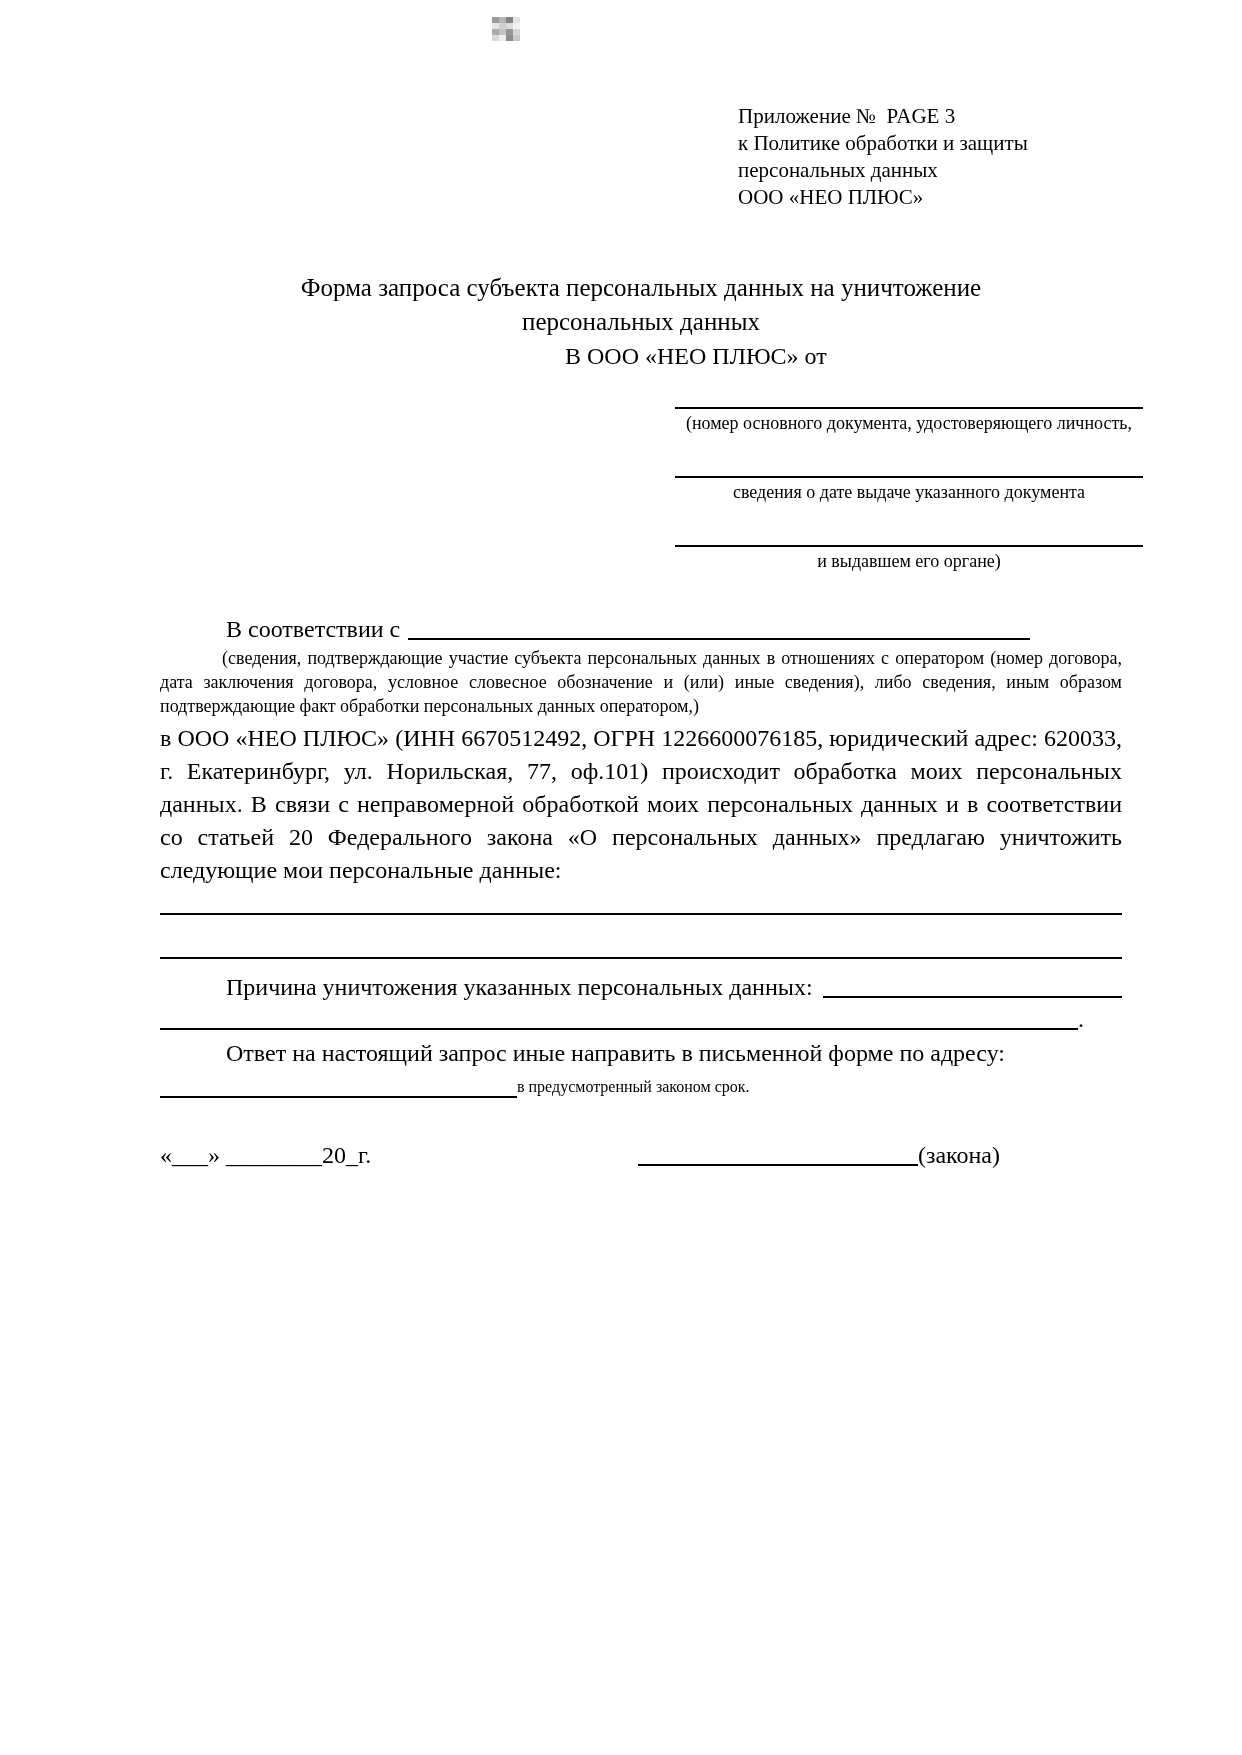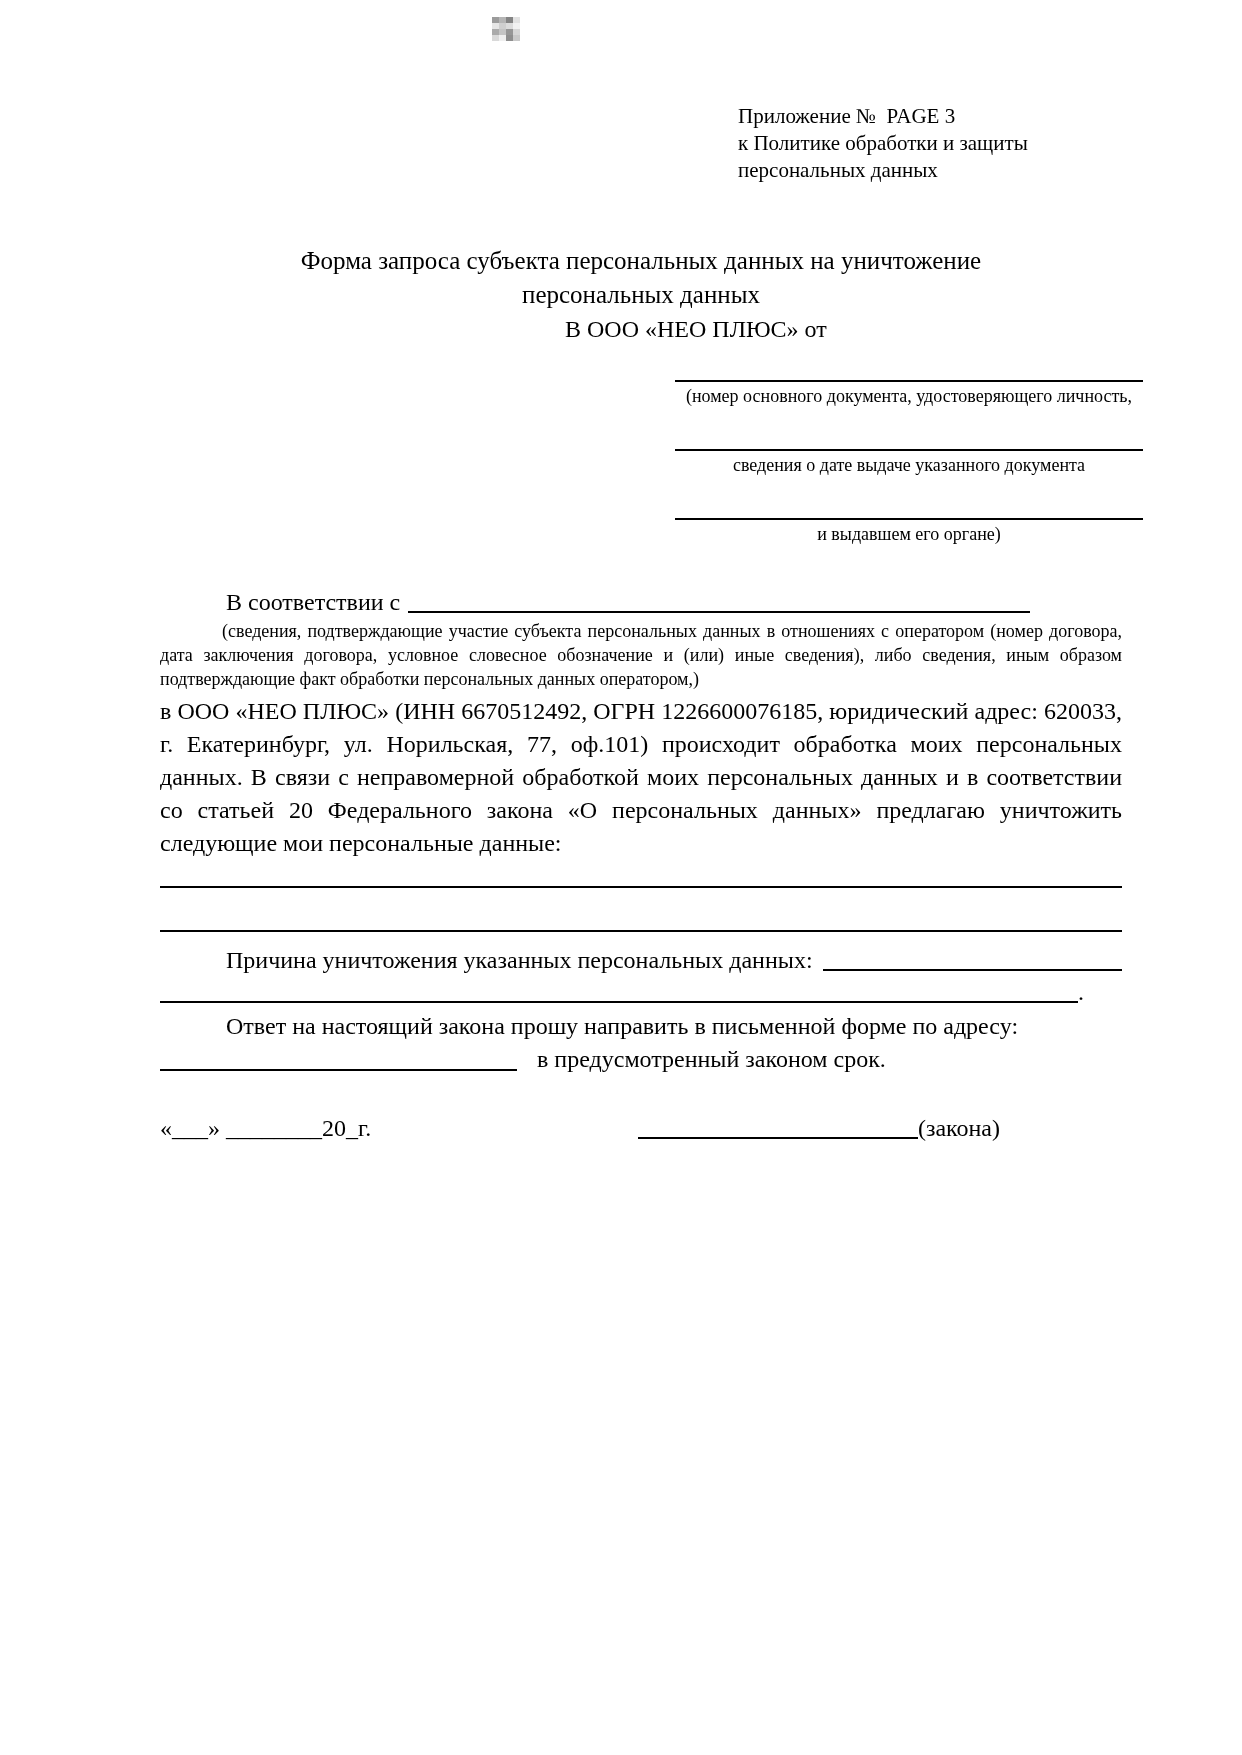--- a/index.html
+++ b/index.html
@@ -55,21 +55,21 @@
   .blank2 { height: 42px; }
 
   .reason { display: flex; font-size: 24px; line-height: 32px; margin-top: 12px; }
   .reason .label { padding-left: 66px; white-space: nowrap; }
   .reason .uline { flex: 1; border-bottom: 2px solid #000; margin: 0 0 5px 10px; }
 
   .reason2 { display: flex; font-size: 24px; line-height: 32px; }
   .reason2 .uline { width: 918px; border-bottom: 2px solid #000; margin-bottom: 5px; }
 
   .response1 { font-size: 24px; line-height: 33px; text-indent: 66px; margin-top: 2px; }
-  .response2 { display: flex; font-size: 24px; line-height: 33px; gap: 20px; }
+  .response2 { display: flex; font-size: 16px; line-height: 33px; }
   .response2 .uline { width: 357px; border-bottom: 2px solid #000; margin-bottom: 5px; }
 
   .bottomrow {
     display: flex; justify-content: space-between; align-items: center;
     font-size: 24px; line-height: 32px; margin-top: 36px;
   }
   .sig { display: flex; margin-right: 122px; }
   .sig .uline { width: 280px; border-bottom: 2px solid #000; margin-bottom: 5px; }
 </style>
 </head>
@@ -93,20 +93,21 @@
     <rect x="0" y="18" width="7" height="6" fill="#d9d9d9"></rect>
     <rect x="7" y="18" width="7" height="6" fill="#efefef"></rect>
     <rect x="14" y="18" width="7" height="6" fill="#8e8e8e"></rect>
     <rect x="21" y="18" width="7" height="6" fill="#c9c9c9"></rect>
   </svg>
 
   <div class="hdr">
     <div>Приложение №&nbsp; PAGE 3</div>
     <div>к Политике обработки и защиты</div>
     <div>персональных данных</div>
+    <div>ООО «НЕО ПЛЮС»</div>
   </div>
 
   <div class="title">
     <div>Форма запроса субъекта персональных данных на уничтожение</div>
     <div>персональных данных</div>
   </div>
 
   <div class="addressee">В ООО «НЕО ПЛЮС» от</div>
 
   <div class="fio-block">
@@ -138,21 +139,21 @@
 
   <div class="reason">
     <span class="label">Причина уничтожения указанных персональных данных:</span>
     <span class="uline"></span>
   </div>
   <div class="reason2">
     <span class="uline"></span>
     <span>.</span>
   </div>
 
-  <div class="response1">Ответ на настоящий закона прошу направить в письменной форме по адресу:</div>
+  <div class="response1">Ответ на настоящий запрос иные направить в письменной форме по адресу:</div>
   <div class="response2">
     <span class="uline"></span>
     <span>в предусмотренный законом срок.</span>
   </div>
 
   <div class="bottomrow">
     <span>«___» ________20_г.</span>
     <span class="sig">
       <span class="uline"></span>
       <span>(закона)</span>

